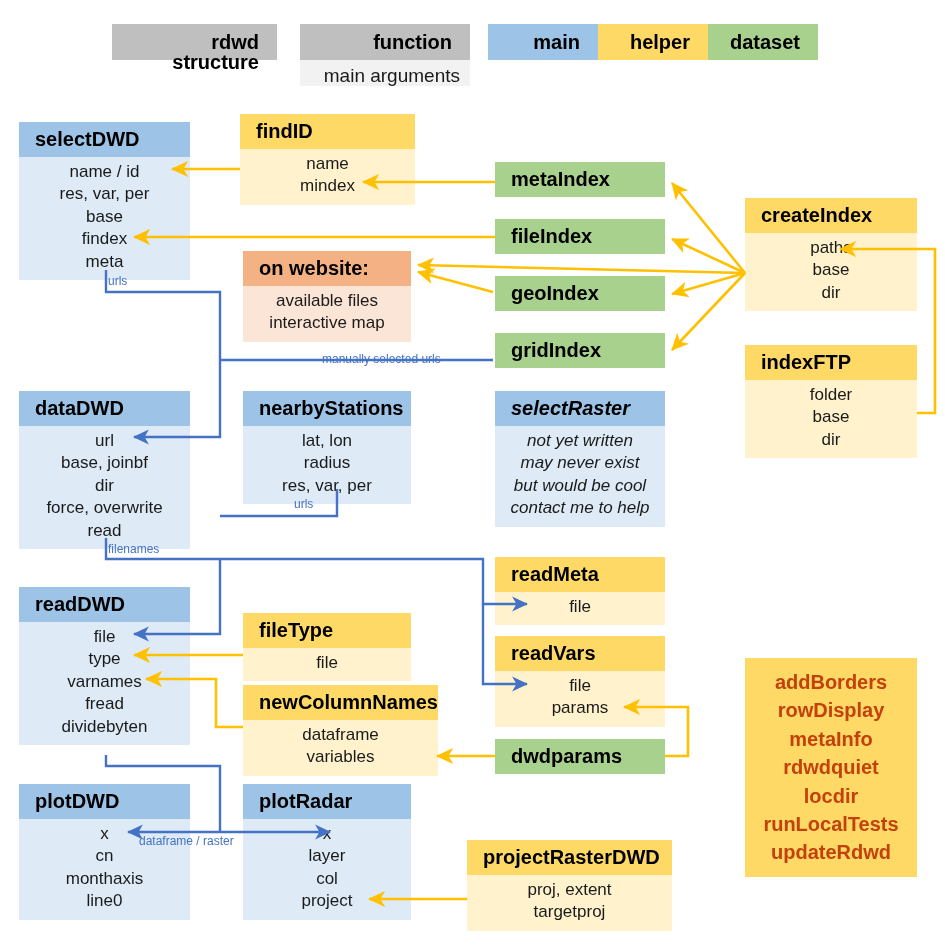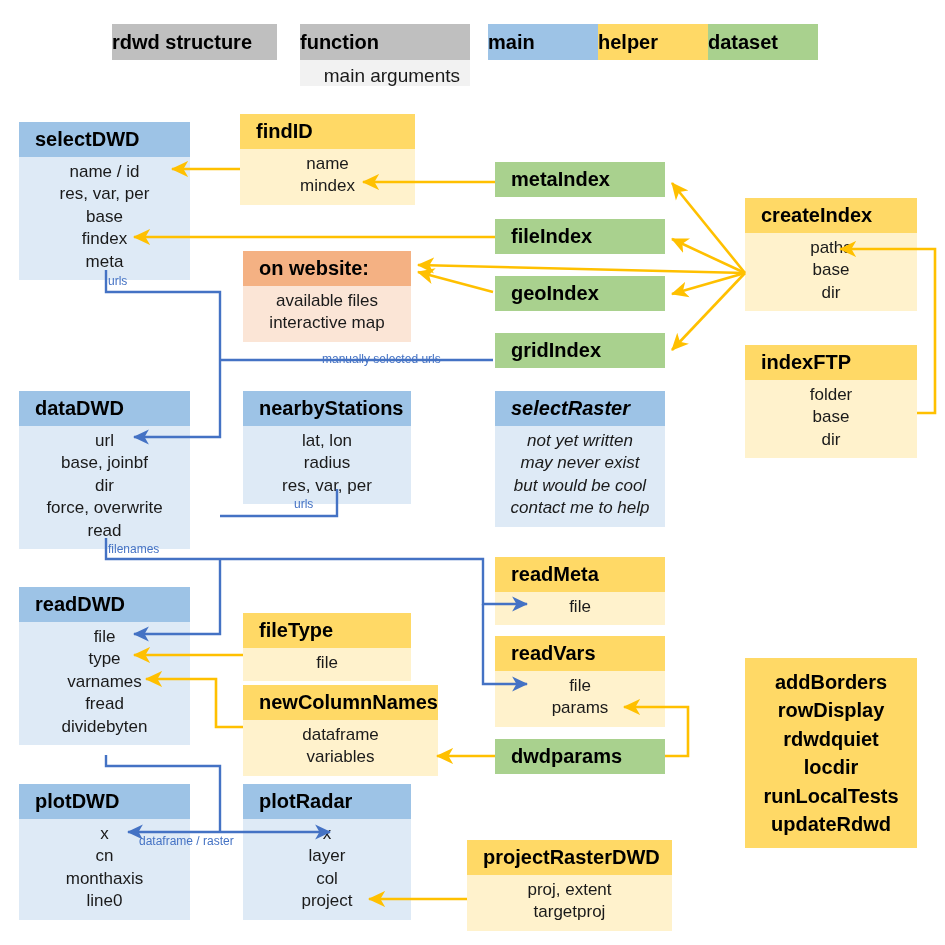--- a/index.html
+++ b/index.html
@@ -23,31 +23,31 @@
   .green .hdr{background:#A9D18E;}
   .green .bdy{background:#E2EFDA;}
   .orange .hdr{background:#F4B183;}
   .orange .bdy{background:#FBE5D6;}
   .grey{background:#BFBFBF;}
   .greyl{background:#F2F2F2;}
 
   .italic .hdr, .italic .bdy{font-style:italic;}
 
   
-  .legend-item{position:absolute;box-sizing:border-box;text-align:left;
-      font-weight:bold;font-size:20px;color:#000;line-height:1.0;padding:8px 0;}
+  .legend-item{position:absolute;box-sizing:border-box;text-align:right;
+      font-weight:bold;font-size:20px;color:#000;line-height:1.0;padding:8px 18px;}
   .legend-sub{position:absolute;box-sizing:border-box;text-align:right;
       font-size:19px;color:#1a1a1a;padding:5px 10px 6px 10px;}
 
   
   .elabel{position:absolute;color:#4472C4;font-size:12px;white-space:nowrap;}
 
   
   .listbox{position:absolute;box-sizing:border-box;background:#FFD966;
-      text-align:center;font-weight:bold;font-size:20px;color:#000000;
+      text-align:center;font-weight:bold;font-size:20px;color:#c2410c;
       line-height:1.42;padding:10px 8px;}
 </style>
 </head>
 <body>
 
 <div id="canvas">
 
   <div class="legend-item grey" style="left:112px;top:24px;width:165px;height:36px;">rdwd structure</div>
 
   <div class="legend-item grey" style="left:300px;top:24px;width:170px;height:36px;">function</div>
@@ -190,20 +190,21 @@
     </div>
   </div>
 
   <div class="box green" style="left:495px;top:739px;width:170px;">
     <div class="hdr">dwdparams</div>
   </div>
 
   <div class="listbox" style="left:745px;top:658px;width:172px;">
     <div>addBorders</div>
     <div>rowDisplay</div>
+    <div>metaInfo</div>
     <div>rdwdquiet</div>
     <div>locdir</div>
     <div>runLocalTests</div>
     <div>updateRdwd</div>
   </div>
 
   <div class="box blue" style="left:19px;top:784px;width:171px;">
     <div class="hdr">plotDWD</div>
     <div class="bdy">
       <div>x</div>

